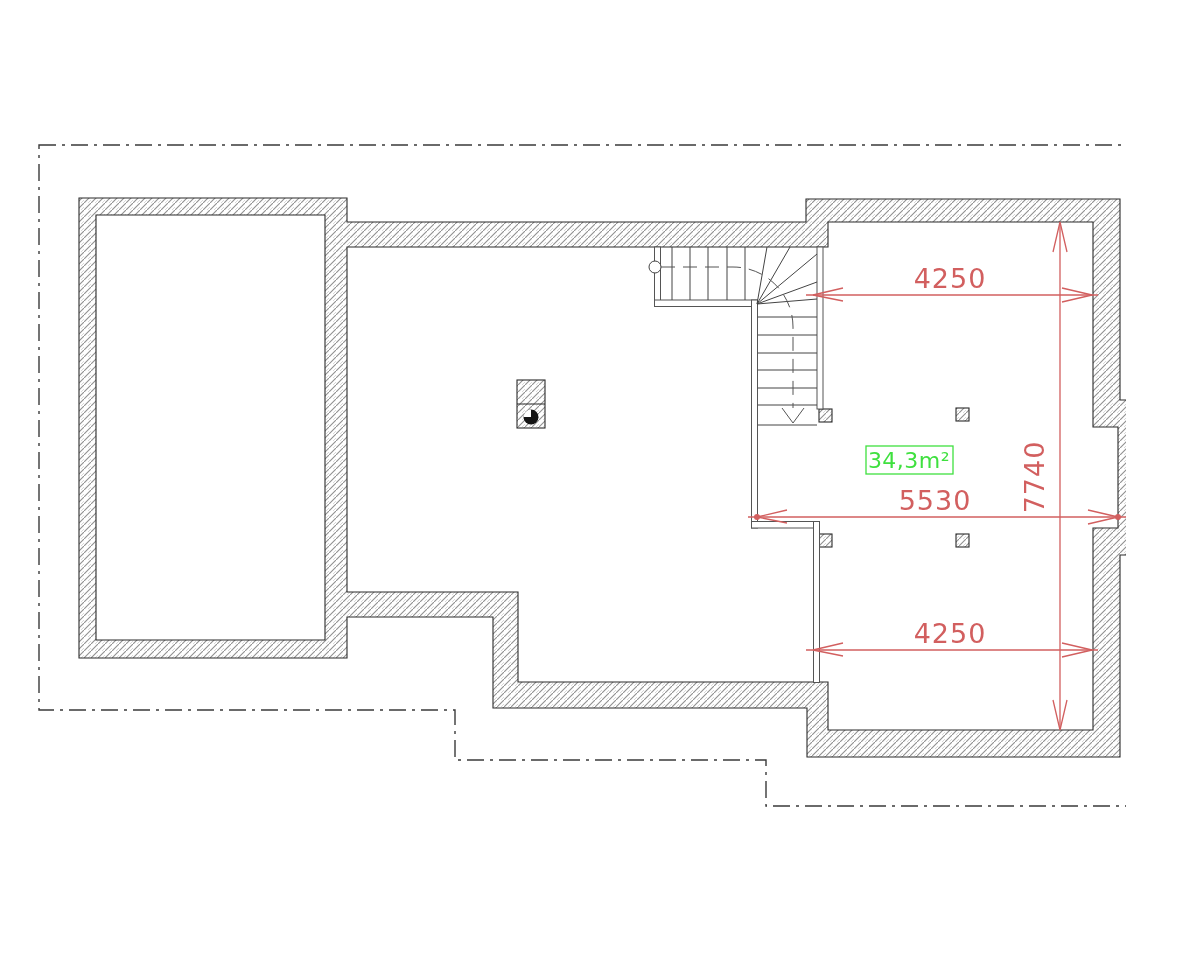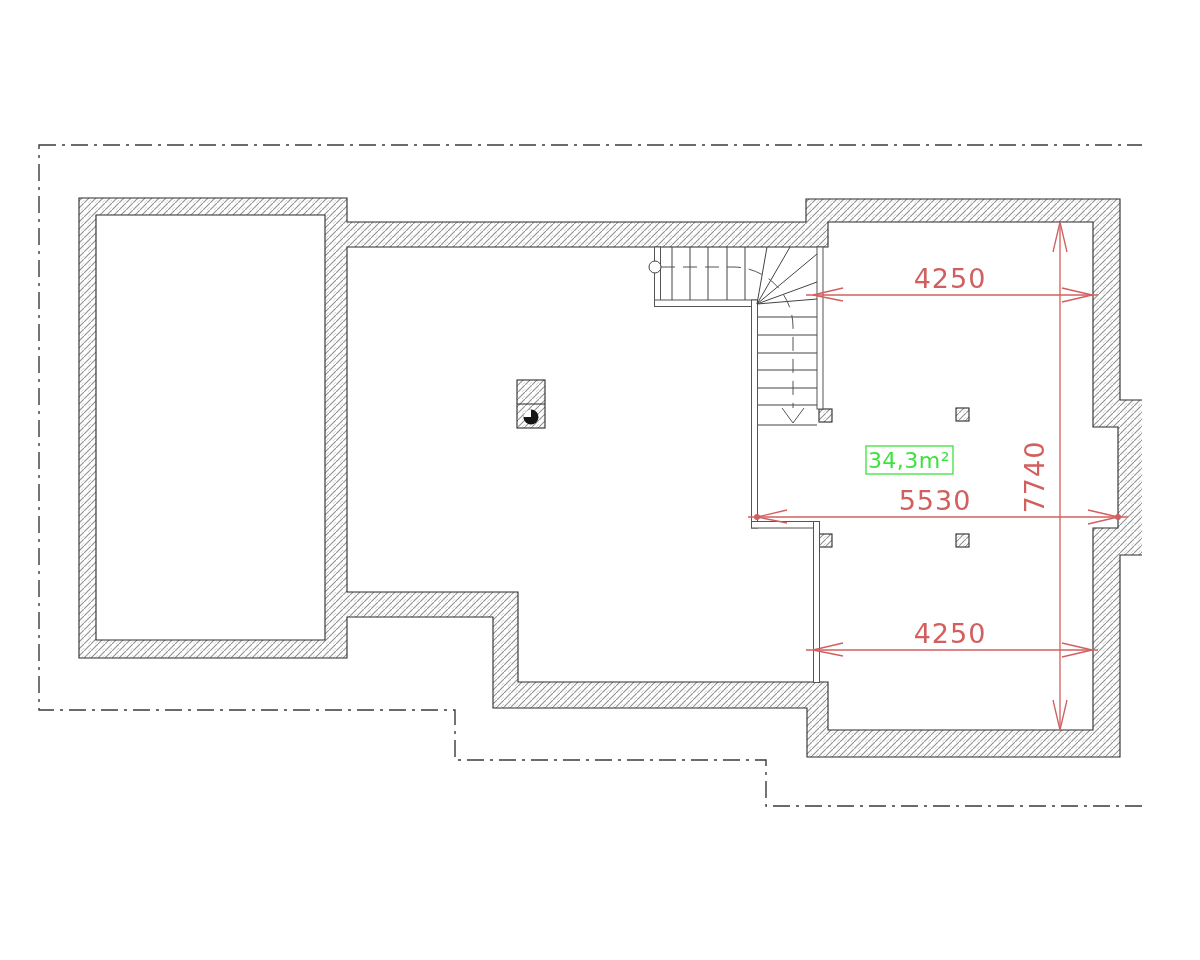--- a/index.html
+++ b/index.html
@@ -1,17 +1,17 @@
 <!DOCTYPE html>
 <html><head>
 <meta charset="utf-8">
 <style>
   html,body{margin:0;padding:0;background:#ffffff;}
   #canvas{position:relative;width:1126px;height:960px;background:#ffffff;overflow:hidden;
-          font-family:"DejaVu Sans","Liberation Sans",sans-serif;padding-left:16px;}
+          font-family:"DejaVu Sans","Liberation Sans",sans-serif;}
   svg{position:absolute;left:0;top:0;}
   text{font-family:"DejaVu Sans","Liberation Sans",sans-serif;}
   .dimtext{font-size:27px;letter-spacing:1px;}
   .areatext{font-size:22px;letter-spacing:0.5px;}
 </style>
 </head>
 <body>
 
 <div id="canvas">
 <svg width="1200" height="960" viewBox="0 0 1200 960">

